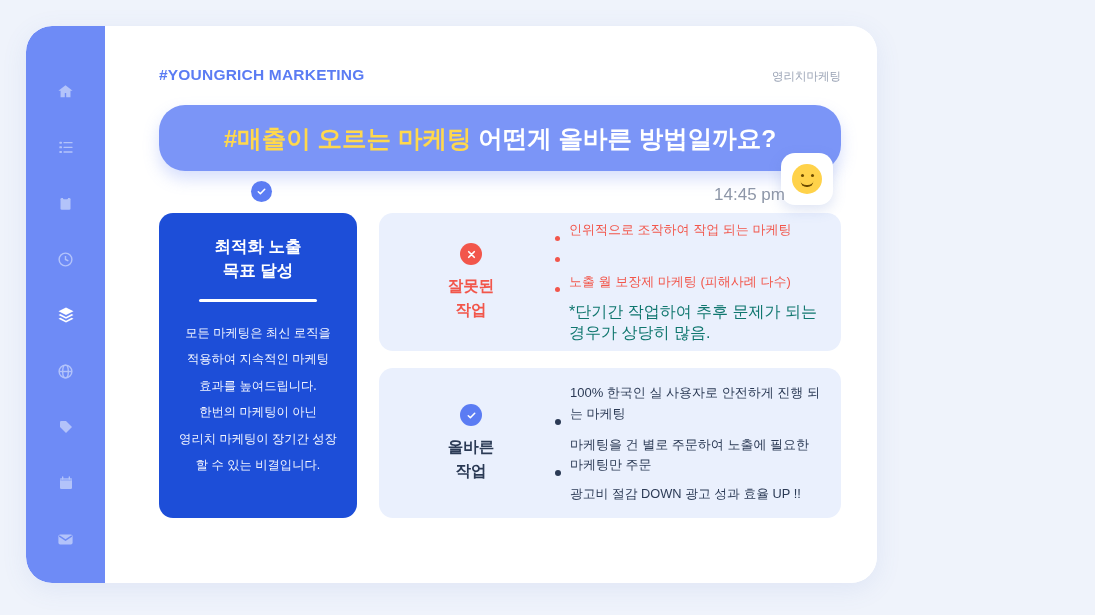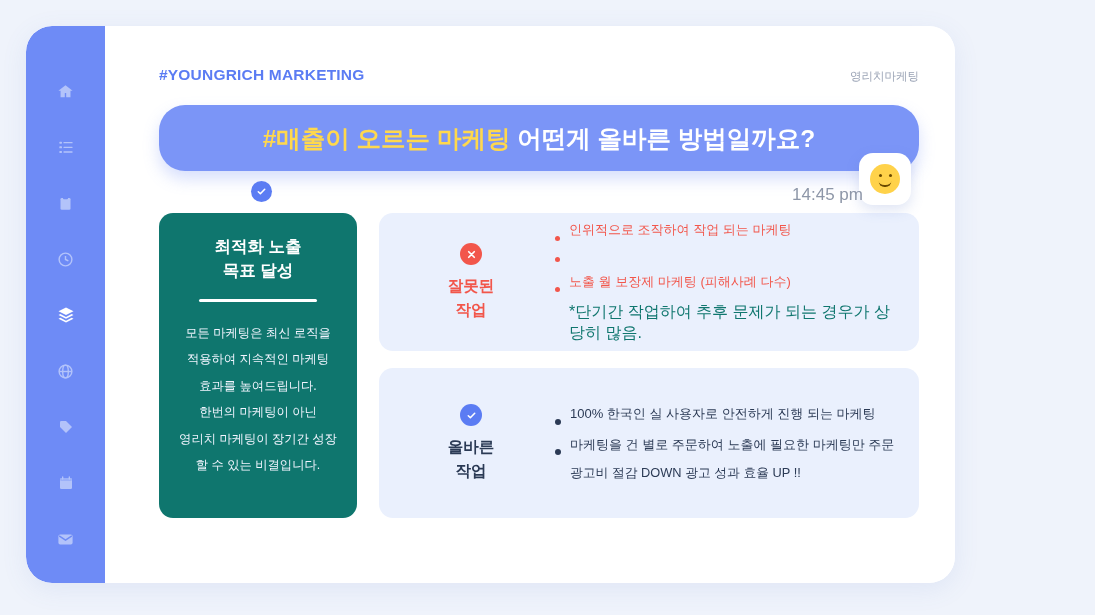--- a/index.html
+++ b/index.html
@@ -11,21 +11,21 @@
   }
   .page {
     position: relative;
     width: 1095px; height: 615px;
     background: #eff3fb;
   }
   
   .card {
     position: absolute;
     left: 26px; top: 26px;
-    width: 929px; height: 557px;
+    width: 851px; height: 557px;
     border-radius: 26px;
     background: #ffffff;
     box-shadow: 0 6px 26px rgba(90,120,200,0.10);
     overflow: hidden;
     display: flex;
   }
   
   .sidebar {
     width: 79px;
     background: #6e8bf6;
@@ -168,21 +168,21 @@
 
   
   .grid {
     margin-top: 6px;
     display: flex;
     gap: 22px;
   }
   .left-panel {
     width: 198px;
     flex: 0 0 198px;
-    background: #0f766e;
+    background: #1d4ed8;
     border-radius: 14px;
     padding: 22px 14px 18px 14px;
     text-align: center;
     color: #ffffff;
     height: 305px;
   }
   .lp-title {
     font-size: 16.5px;
     font-weight: bold;
     line-height: 1.45;

